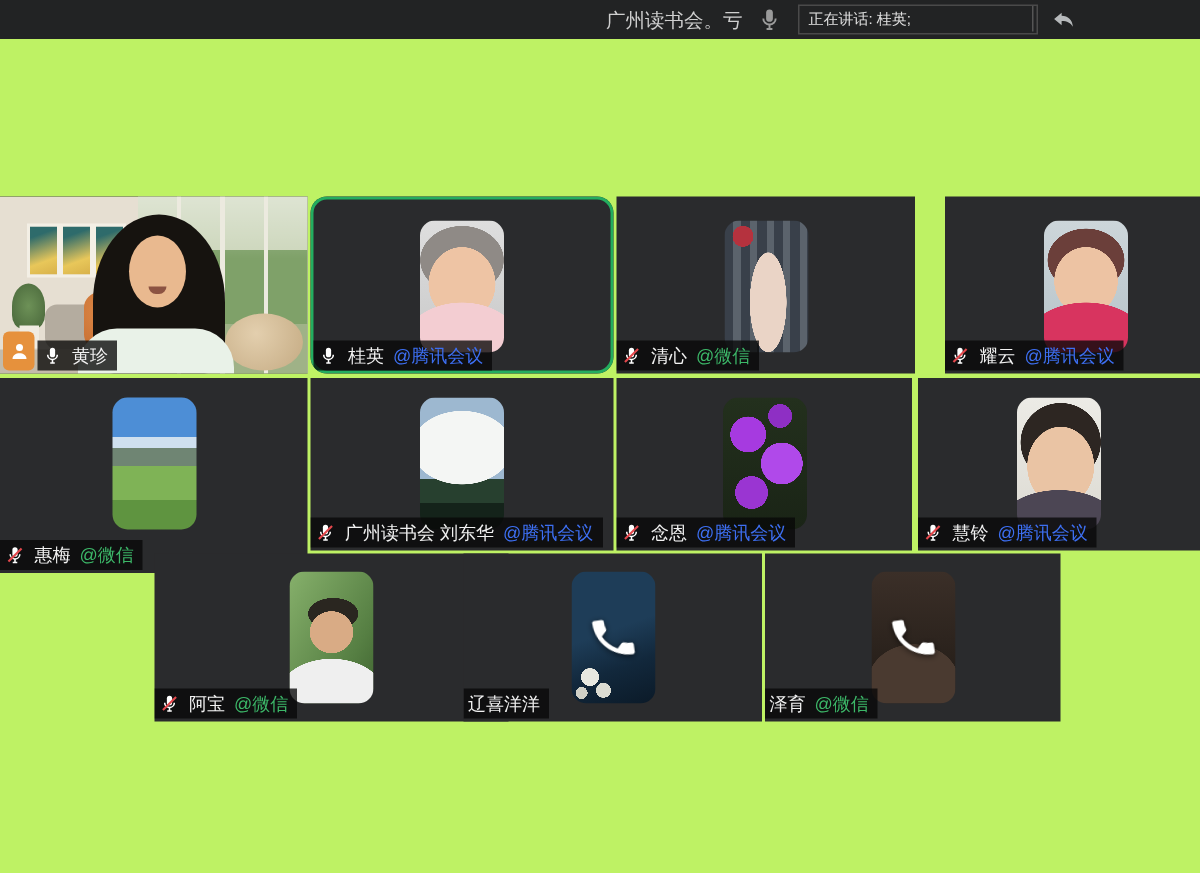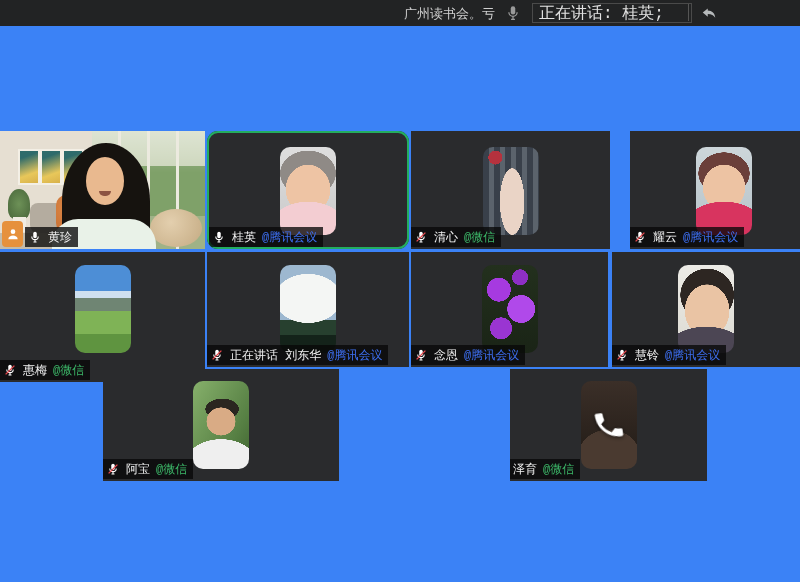--- a/index.html
+++ b/index.html
@@ -1,25 +1,25 @@
 <!DOCTYPE html>
 <html><head>
 <meta charset="utf-8">
 <style>
   html,body{margin:0;padding:0;background:#000;}
-  #app{position:relative;width:800px;height:582px;background:#3b82f6;overflow:hidden;
-       font-family:Liberation Mono, monospace;}
+  #app{position:relative;width:800px;height:582px;background:#bef264;overflow:hidden;
+       font-family:Liberation Sans, sans-serif;}
 
   
   .topbar{position:absolute;left:0;top:0;width:800px;height:26px;background:#222324;}
   .tb-title{position:absolute;left:404px;top:5px;font-size:13px;color:#cfcfcf;white-space:nowrap;}
   .tb-mic{position:absolute;left:504px;top:3px;width:18px;height:20px;}
   .speak-box{position:absolute;left:532px;top:3px;width:152px;height:18px;border:1px solid #4a4a4a;
              display:flex;align-items:center;padding-left:6px;}
-  .speak-box span{font-size:16px;color:#e2e2e2;white-space:nowrap;}
+  .speak-box span{font-size:10px;color:#e2e2e2;white-space:nowrap;}
   .tb-div{position:absolute;left:688px;top:4px;width:1px;height:17px;background:#555;}
   .tb-arrow{position:absolute;left:698px;top:3px;width:22px;height:20px;cursor:pointer;}
 
   
   .tile{position:absolute;background:#2a2b2d;overflow:hidden;}
   .tile.active{box-shadow:inset 0 0 0 2px #23ad5f;border-radius:11px;}
   .avatar{position:absolute;left:50%;transform:translateX(-50%);width:56px;height:88px;
           border-radius:10px;overflow:hidden;}
   .phone-ov{position:absolute;inset:0;display:flex;align-items:center;justify-content:center;}
   .phone-ov svg{width:34px;height:34px;filter:drop-shadow(0 1px 2px rgba(0,0,0,.6));transform:rotate(-8deg);}
@@ -234,21 +234,21 @@
     <div class="avatar av-liudh" style="top:13px"></div>
     <div class="nlabel">
       <span class="mic">
         <svg viewBox="0 0 24 24" width="14" height="14">
             <path d="M12 14a3 3 0 0 0 3-3V6a3 3 0 0 0-6 0v5a3 3 0 0 0 3 3z" fill="#fff"></path>
             <path d="M6.5 11a5.5 5.5 0 0 0 11 0" fill="none" stroke="#fff" stroke-width="1.8"></path>
             <path d="M12 16.5v3.2M9.4 20.5h5.2" stroke="#fff" stroke-width="1.8"></path>
             <path d="M4.5 19.5 19.5 4.5" stroke="#e5484d" stroke-width="2.4"></path>
           </svg>
       </span>
-      <span class="pname">正在讲话 刘东华</span>
+      <span class="pname">广州读书会 刘东华</span>
       <span class="plat tencent">@腾讯会议</span>
     </div>
   </div>
 
   <div class="tile" style="left:411px;top:252px;width:197px;height:115px">
     <div class="avatar av-nianen" style="top:13px"></div>
     <div class="nlabel">
       <span class="mic">
         <svg viewBox="0 0 24 24" width="14" height="14">
             <path d="M12 14a3 3 0 0 0 3-3V6a3 3 0 0 0-6 0v5a3 3 0 0 0 3 3z" fill="#fff"></path>
@@ -287,20 +287,32 @@
             <path d="M6.5 11a5.5 5.5 0 0 0 11 0" fill="none" stroke="#fff" stroke-width="1.8"></path>
             <path d="M12 16.5v3.2M9.4 20.5h5.2" stroke="#fff" stroke-width="1.8"></path>
             <path d="M4.5 19.5 19.5 4.5" stroke="#e5484d" stroke-width="2.4"></path>
           </svg>
       </span>
       <span class="pname">阿宝</span>
       <span class="plat wechat">@微信</span>
     </div>
   </div>
 
+  <div class="tile" style="left:309px;top:369px;width:199px;height:112px">
+    <div class="avatar av-liaoxyy" style="top:12px">
+      <div class="phone-ov">
+        <svg viewBox="0 0 24 24">
+            <path d="M6.62 10.79c1.44 2.83 3.76 5.14 6.59 6.59l2.2-2.2c.27-.27.67-.36 1.02-.24 1.12.37 2.33.57 3.57.57.55 0 1 .45 1 1V20c0 .55-.45 1-1 1-9.39 0-17-7.61-17-17 0-.55.45-1 1-1h3.5c.55 0 1 .45 1 1 0 1.25.2 2.45.57 3.57.11.35.03.74-.25 1.02l-2.2 2.2z" fill="#fff"></path>
+          </svg>
+      </div>
+    </div>
+    <div class="nlabel">
+      <span class="pname">辽喜洋洋</span>
+    </div>
+  </div>
 
   <div class="tile" style="left:510px;top:369px;width:197px;height:112px">
     <div class="avatar av-zeyu" style="top:12px">
       <div class="phone-ov">
         <svg viewBox="0 0 24 24">
             <path d="M6.62 10.79c1.44 2.83 3.76 5.14 6.59 6.59l2.2-2.2c.27-.27.67-.36 1.02-.24 1.12.37 2.33.57 3.57.57.55 0 1 .45 1 1V20c0 .55-.45 1-1 1-9.39 0-17-7.61-17-17 0-.55.45-1 1-1h3.5c.55 0 1 .45 1 1 0 1.25.2 2.45.57 3.57.11.35.03.74-.25 1.02l-2.2 2.2z" fill="#fff"></path>
           </svg>
       </div>
     </div>
     <div class="nlabel">

